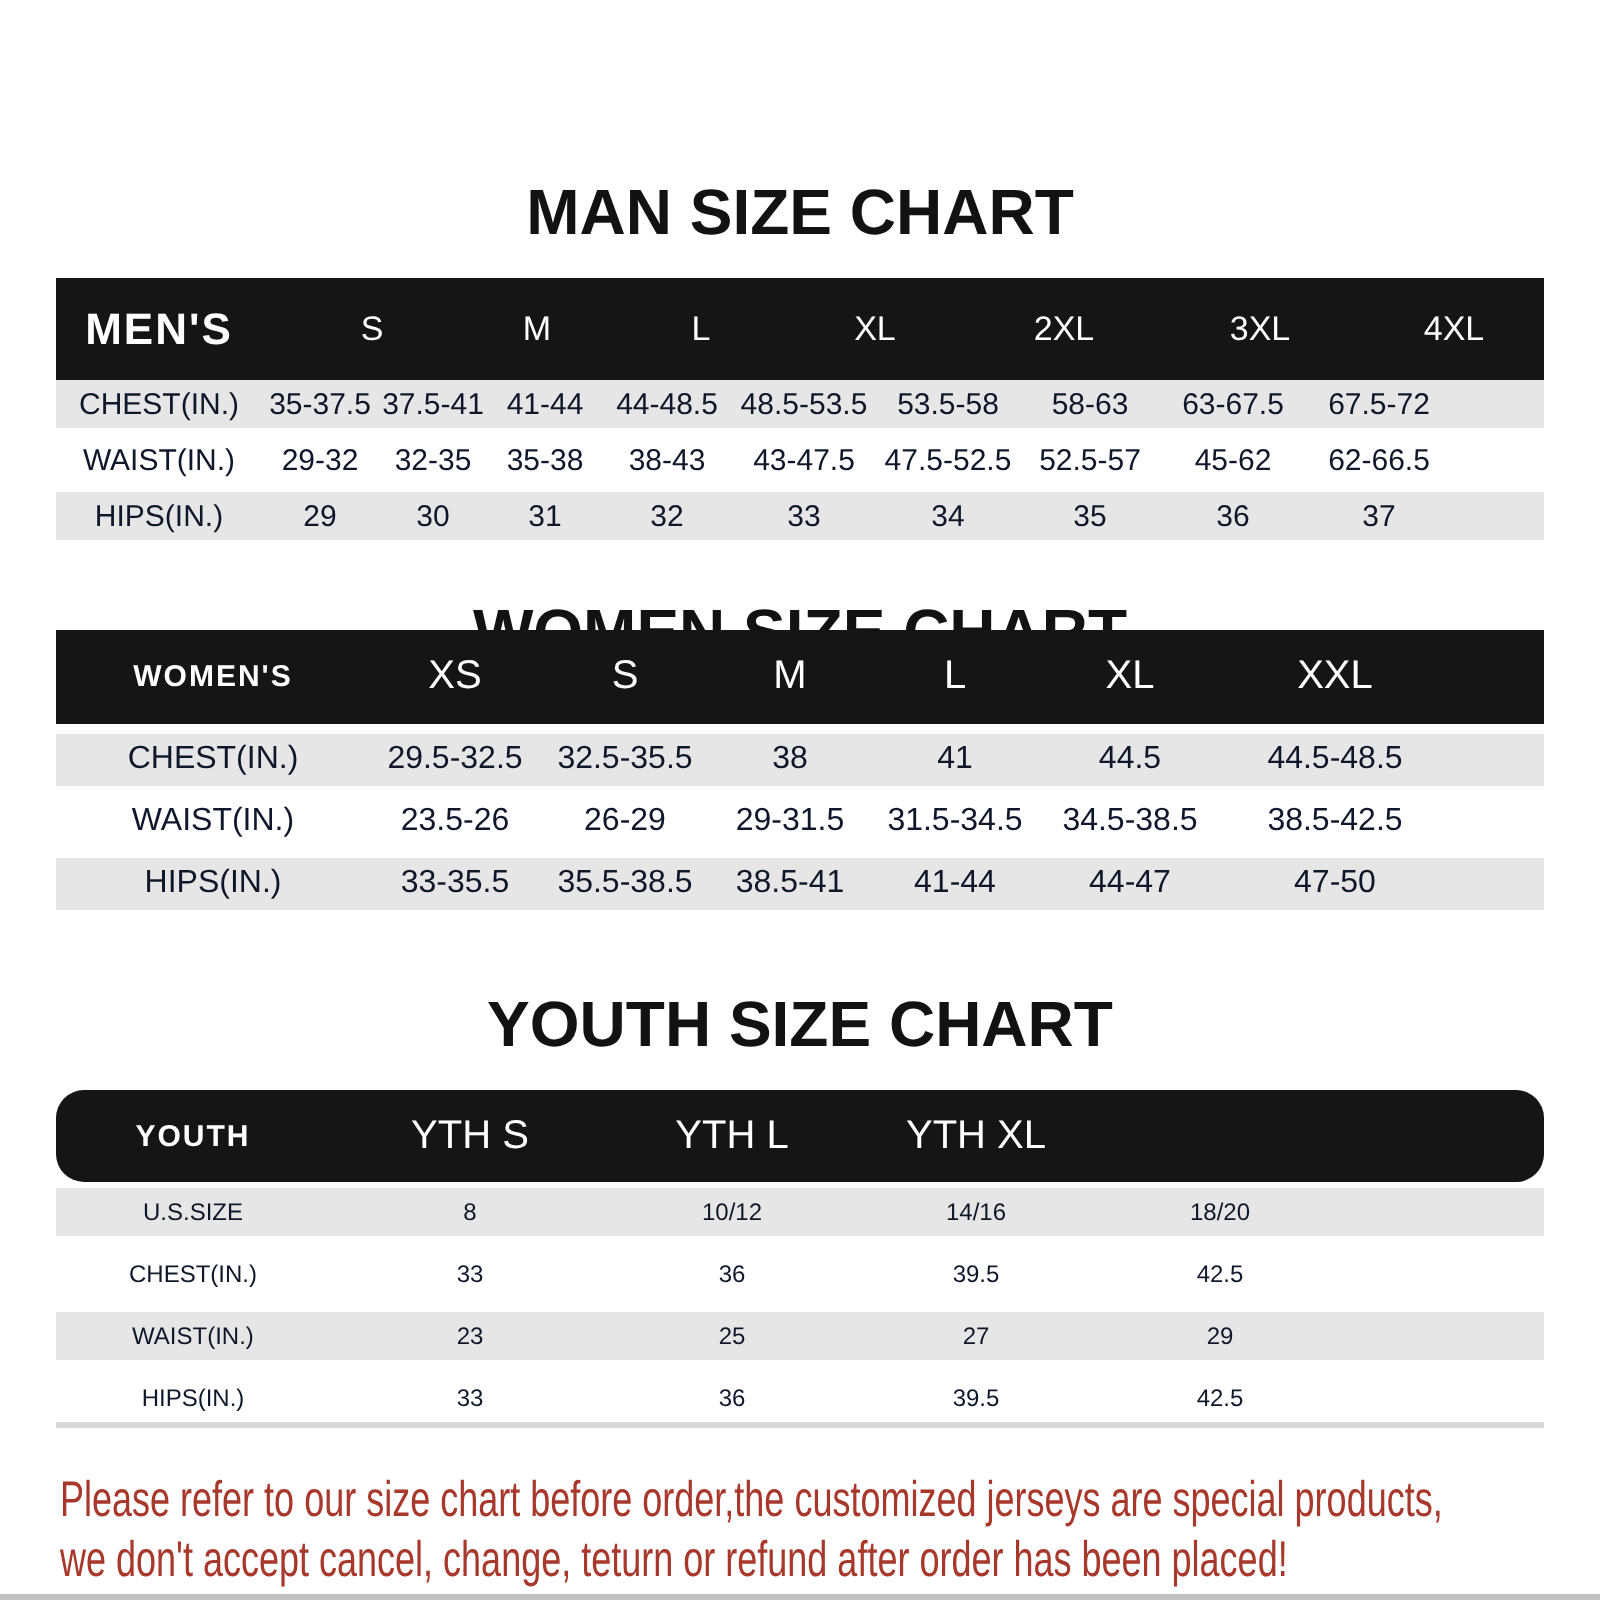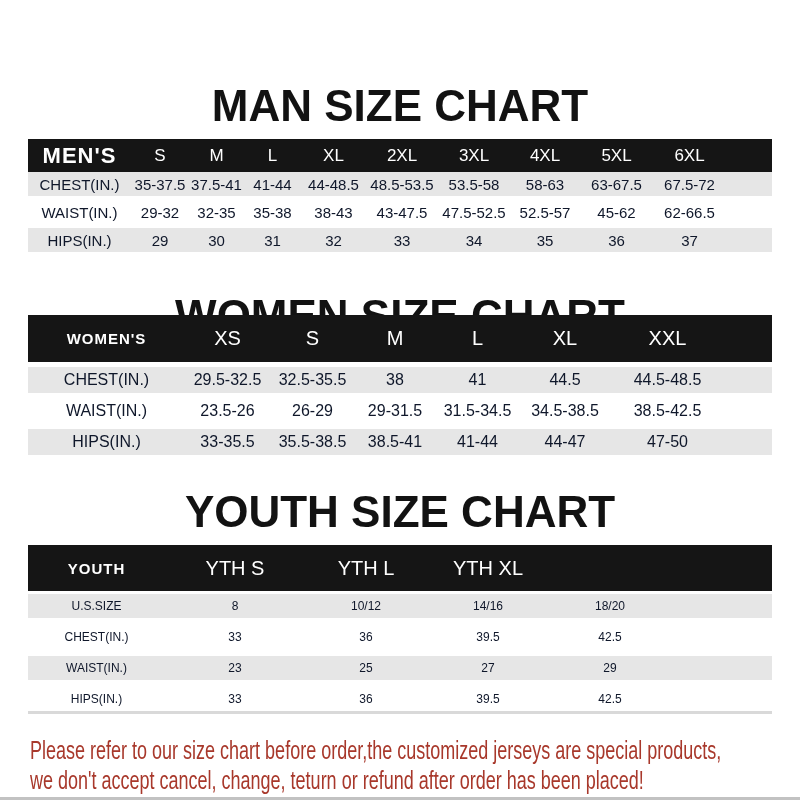--- a/index.html
+++ b/index.html
@@ -16,42 +16,42 @@
     border-bottom:2px solid #f0a95f;
   }
   .banner-text{
     font-size:64px;font-weight:bold;color:#141414;line-height:1;
     transform:scaleX(0.93);letter-spacing:-1px;white-space:nowrap;
   }
 
   
   .heading{
     position:absolute;left:0;width:800px;text-align:center;
-    font-size:44px;font-weight:bold;color:#121212;line-height:36px;
+    font-size:32px;font-weight:bold;color:#121212;line-height:36px;
     white-space:nowrap;
   }
   #heading-men{top:88px;}
   #heading-women{top:268px;margin-top:30px;}
   #heading-youth{top:494px;}
 
   
   .size-table{position:absolute;left:28px;width:744px;}
   .t-men{top:139px;}
   .t-women{top:315px;}
   .t-youth{top:545px;}
 
   .row{display:grid;align-items:center;}
   .t-men  .row{grid-template-columns:103px 58px 55px 57px 65px 72px 72px 70px 73px 73px 1fr;}
   .t-women .row{grid-template-columns:157px 85px 85px 80px 85px 90px 115px 1fr;}
   .t-youth .row{grid-template-columns:137px 140px 122px 122px 122px 1fr;}
 
   .row.header{background:#151515;color:#ffffff;}
-  .t-men  .row.header{height:33px;font-size:17px;}
+  .t-men  .row.header{height:51px;font-size:17px;gap:26px;}
   .t-women .row.header{height:47px;font-size:20px;}
-  .t-youth .row.header{height:46px;font-size:20px;}
+  .t-youth .row.header{height:46px;font-size:20px;border-radius:14px;}
 
   .cell{text-align:center;white-space:nowrap;}
   .table-title{font-weight:bold;letter-spacing:1px;}
   .t-men  .table-title{font-size:22px;}
   .t-women .table-title,.t-youth .table-title{font-size:15px;}
 
   .row.data{color:#0f172a;}
   .row.data.gray{background:#E6E6E6;}
   .t-men  .row.data{height:24px;font-size:15px;}
   .t-men  .row.data + .row.data{margin-top:4px;}

